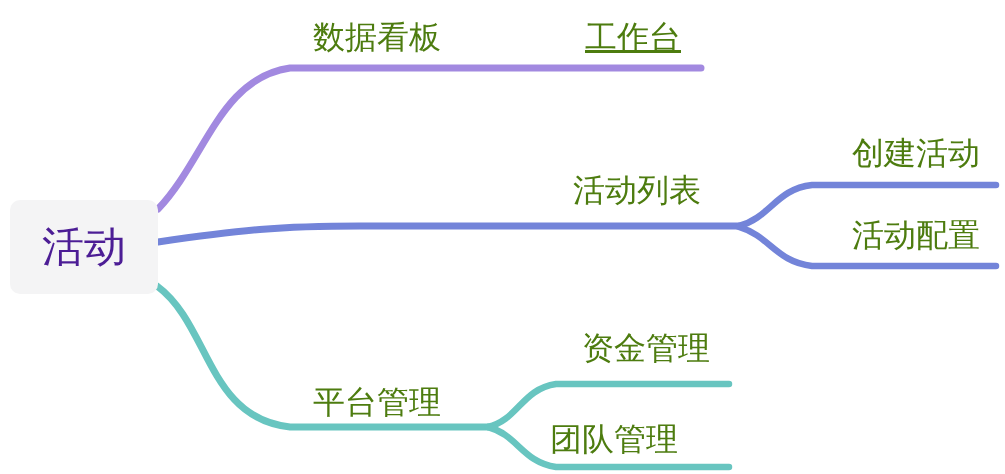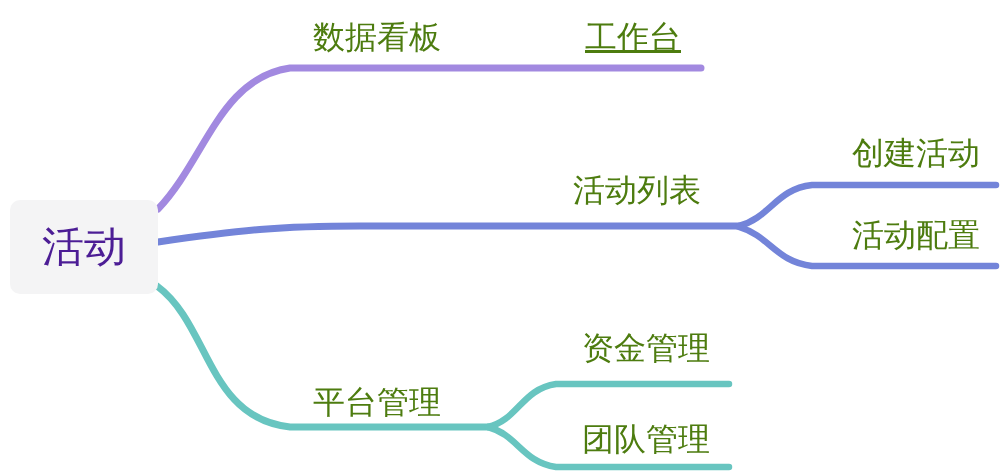--- a/index.html
+++ b/index.html
@@ -54,21 +54,21 @@
     cursor: default;
   }
   .lbl-data-dashboard   { left: 313px; top: 21px;  }
   .lbl-workbench        { left: 585px; top: 21px; text-decoration: underline;  }
   .lbl-activity-mgmt    { left: 313px; top: 174px; }
   .lbl-activity-list    { left: 573px; top: 174px; }
   .lbl-create-activity  { left: 852px; top: 137px; }
   .lbl-activity-config  { left: 852px; top: 219px; }
   .lbl-platform-mgmt    { left: 313px; top: 374px; margin-top: 12px; }
   .lbl-fund-mgmt        { left: 582px; top: 332px; text-align: center; }
-  .lbl-team-mgmt        { left: 582px; top: 423px; }
+  .lbl-team-mgmt        { left: 550px; top: 423px; }
 </style>
 </head>
 <body>
 
 <div class="mindmap-canvas">
 
   <svg class="connector-layer" viewBox="0 0 1005 474" xmlns="http://www.w3.org/2000/svg">
 
     <path stroke-width="7" d="M158,209 C205,160 220,78 290,68 L701,68" stroke="#a289e0"></path>
 

